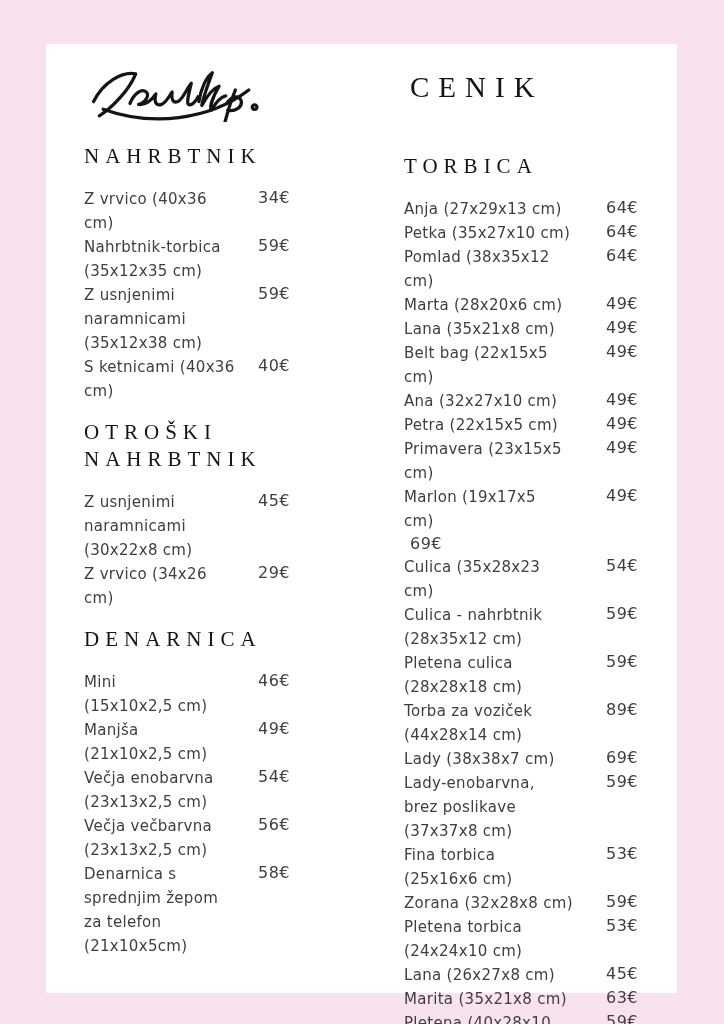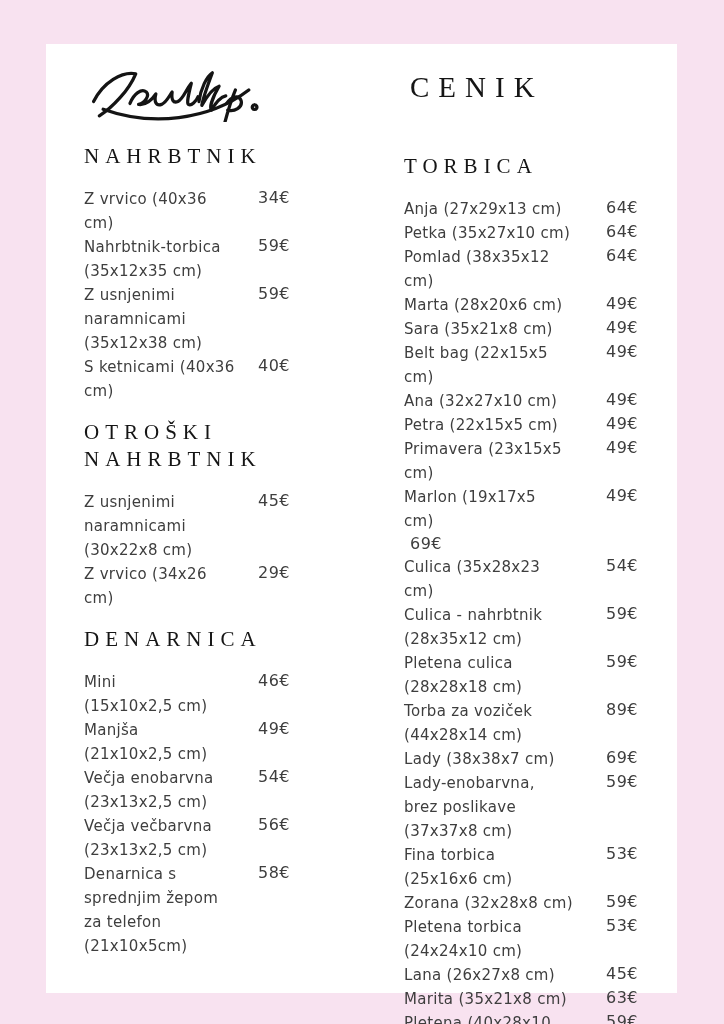--- a/index.html
+++ b/index.html
@@ -178,21 +178,21 @@
         <div class="row">
           <span class="iname">Pomlad (38x35x12
 cm)</span>
           <span class="iprice">64€</span>
         </div>
         <div class="row">
           <span class="iname">Marta (28x20x6 cm)</span>
           <span class="iprice">49€</span>
         </div>
         <div class="row">
-          <span class="iname">Sara (35x21x8 cm)</span>
+          <span class="iname">Lana (35x21x8 cm)</span>
           <span class="iprice">49€</span>
         </div>
         <div class="row">
           <span class="iname">Belt bag (22x15x5
 cm)</span>
           <span class="iprice">49€</span>
         </div>
         <div class="row">
           <span class="iname">Ana (32x27x10 cm)</span>
           <span class="iprice">49€</span>

